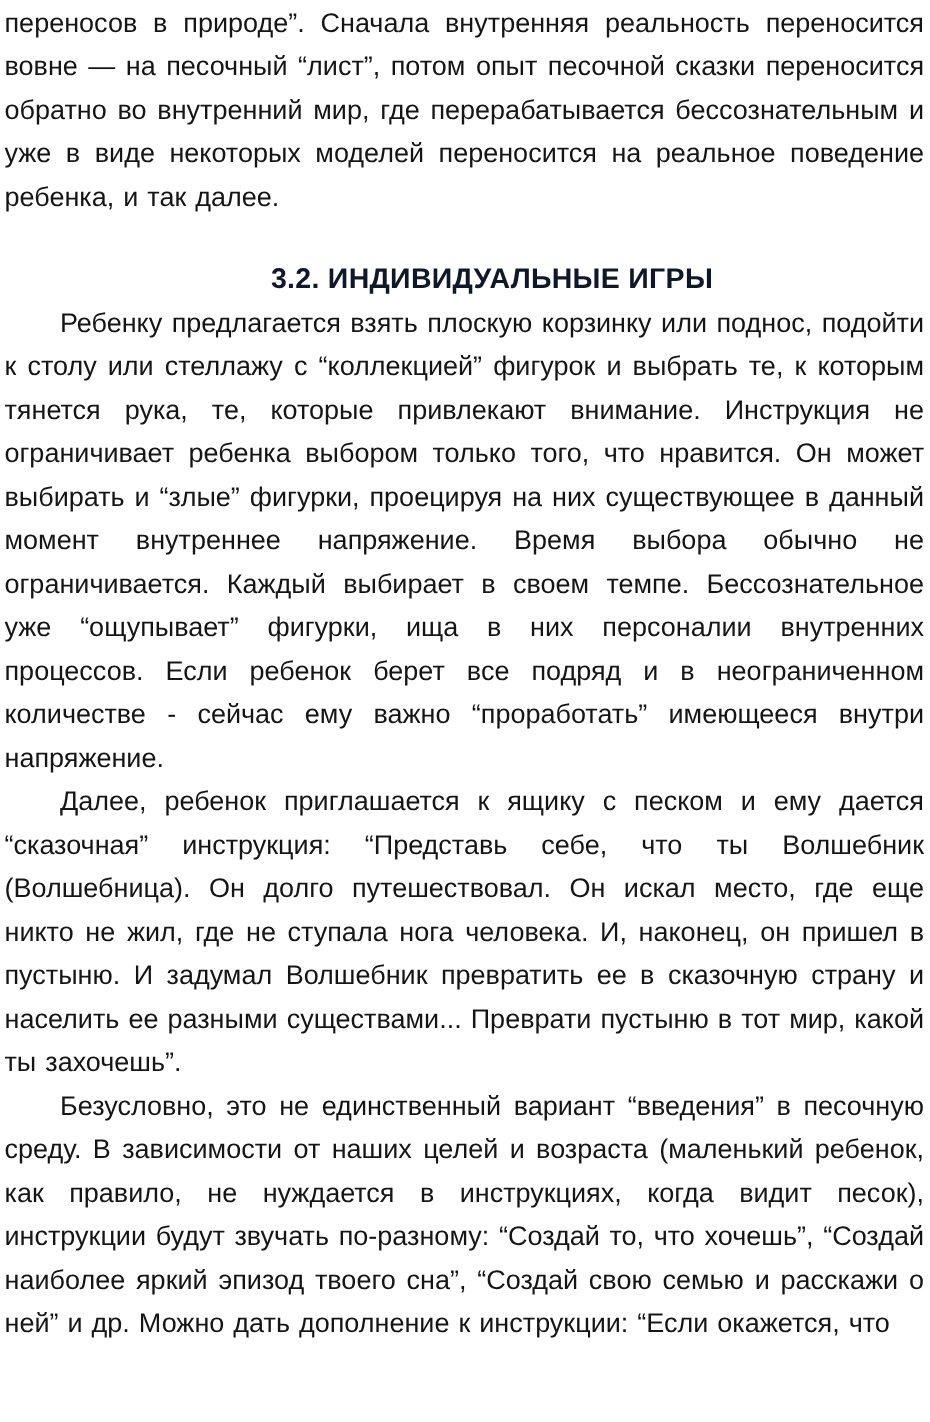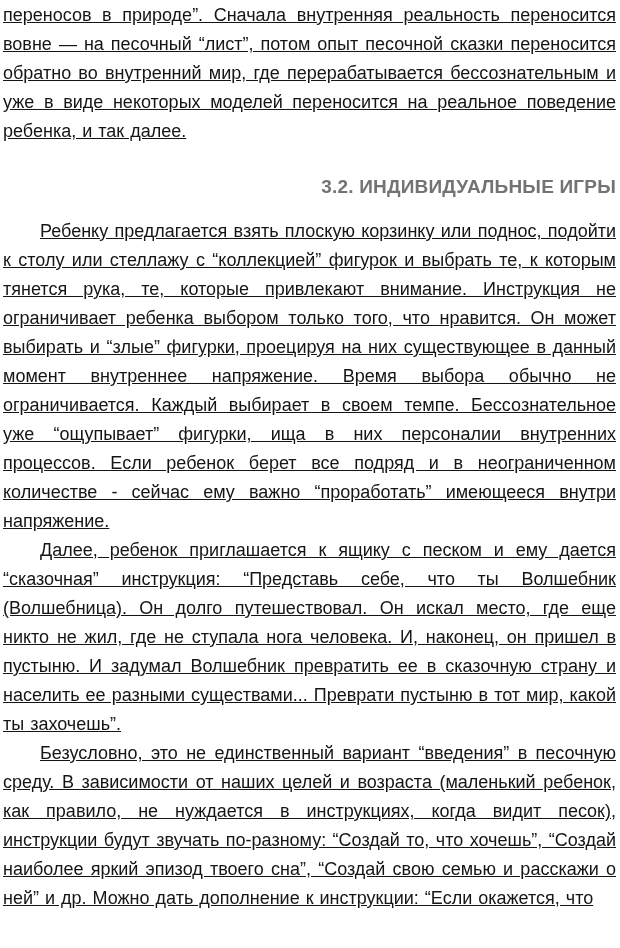--- a/index.html
+++ b/index.html
@@ -22,34 +22,33 @@
     font-family: "Liberation Sans", "DejaVu Sans", sans-serif;
     overflow: hidden;
   }
   .para {
     margin: 0;
     font-size: 18px;
     line-height: 29px;
     text-align: justify;
     text-indent: 37px;
     word-spacing: 1px;
-    text-decoration: underline;
   }
   .para.no-indent {
     text-indent: 0;
   }
   .heading {
-    margin: 26px 0 16px 0;
+    margin: 26px 0 0 0;
     font-size: 19px;
     line-height: 29px;
     font-weight: bold;
-    text-align: right;
+    text-align: center;
     text-indent: 37px;
     letter-spacing: 0.2px;
-    color: #737373;
+    color: #0f172a;
   }
 </style>
 </head>
 <body>
 
 <div class="page">
   <p class="para no-indent">переносов в природе”. Сначала внутренняя реальность переносится вовне — на песочный “лист”, потом опыт песочной сказки переносится обратно во внутренний мир, где перерабатывается бессознательным и уже в виде некоторых моделей переносится на реальное поведение ребенка, и так далее.</p>
 
   <h2 class="heading">3.2. ИНДИВИДУАЛЬНЫЕ ИГРЫ</h2>
 

